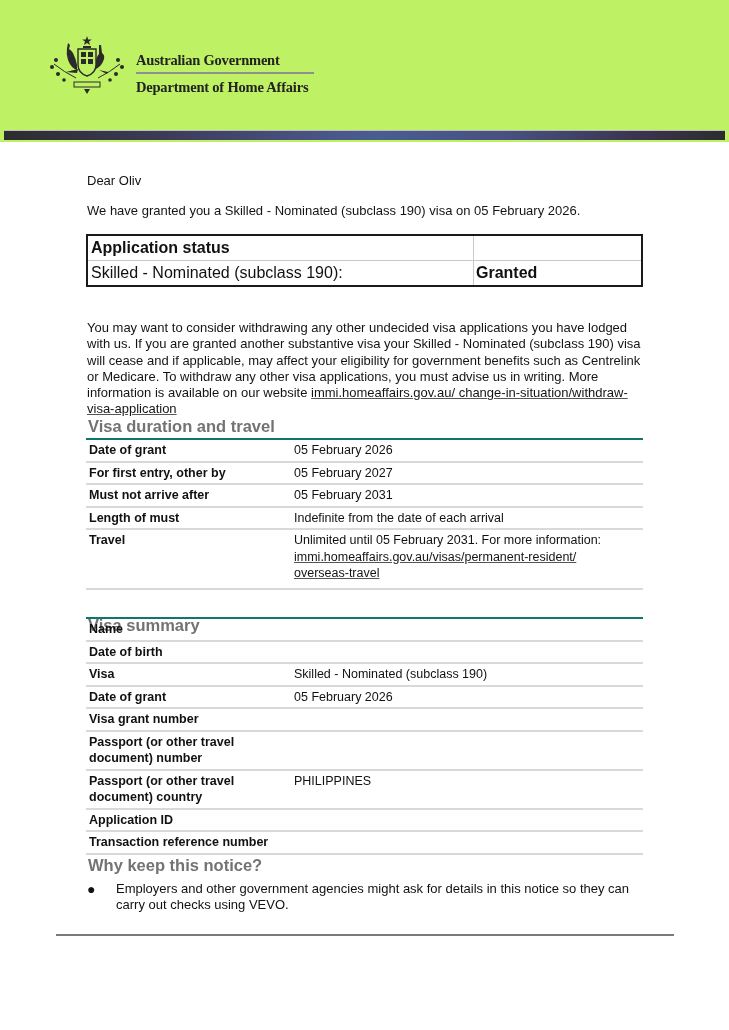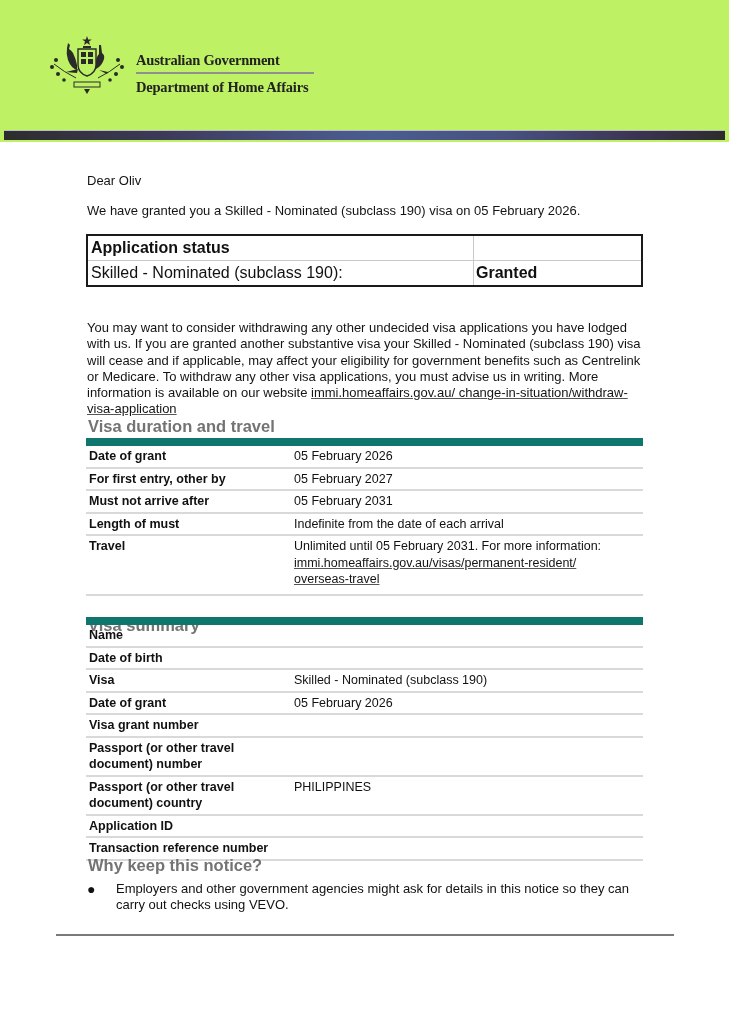--- a/index.html
+++ b/index.html
@@ -28,21 +28,21 @@
   .status-divider { position: absolute; left: 385px; top: 0; width: 1px; height: 100%; background: #c9c9c9; }
 
   .para { top: 320px; width: 560px; }
   a.link { color: #141414; text-decoration: underline; text-decoration-color: #555; }
 
   .section-title { position: absolute; left: 88px; font-size: 16.5px; font-weight: bold; line-height: 20px; color: #737373; }
   .sec1-title { top: 416px; }
   .sec2-title { top: 595px; margin-top: 20px; }
   .sec3-title { top: 855px; }
 
-  .table { position: absolute; left: 86px; width: 557px; border-top: 8px solid #0f766e; }
+  .table { position: absolute; left: 86px; width: 557px; border-top: 2px solid #0f766e; }
   .table1 { top: 438px; }
   .table2 { top: 617px; }
   .row { display: flex; border-bottom: 2px solid #d9d9d9; }
   .cell-label { width: 207px; padding: 2px 0 2px 3px; font-size: 12.5px; font-weight: bold; line-height: 16.5px; }
   .cell-value { flex: 1; padding: 2px 0 2px 1px; font-size: 12.5px; line-height: 16.5px; }
 
   .bullet-row { position: absolute; left: 86px; top: 881px; width: 560px; display: flex; }
   .bullet-dot { width: 30px; font-size: 14px; line-height: 16.3px; padding-left: 1px; }
   .bullet-text { flex: 1; font-size: 13px; line-height: 16.3px; }
 

